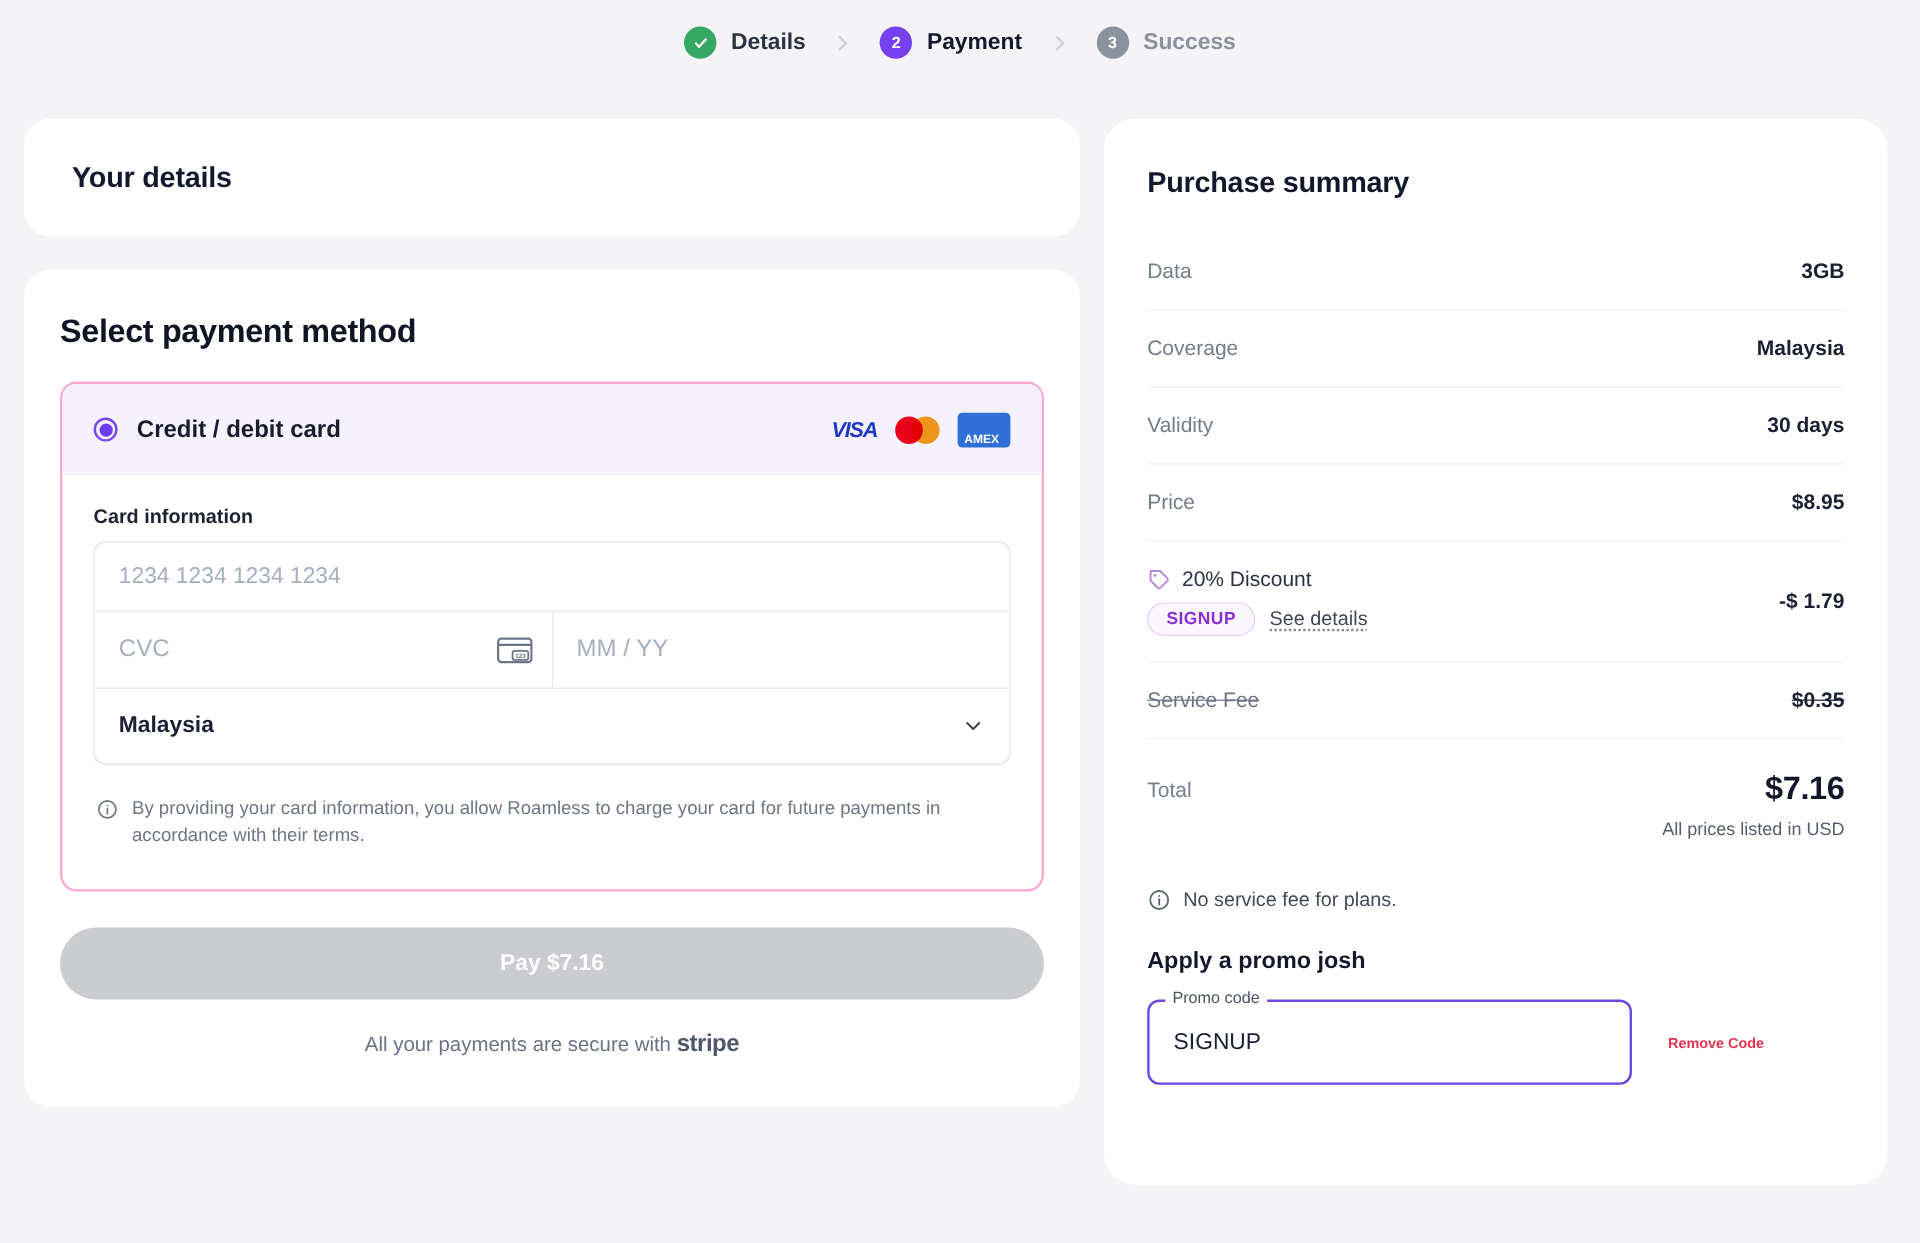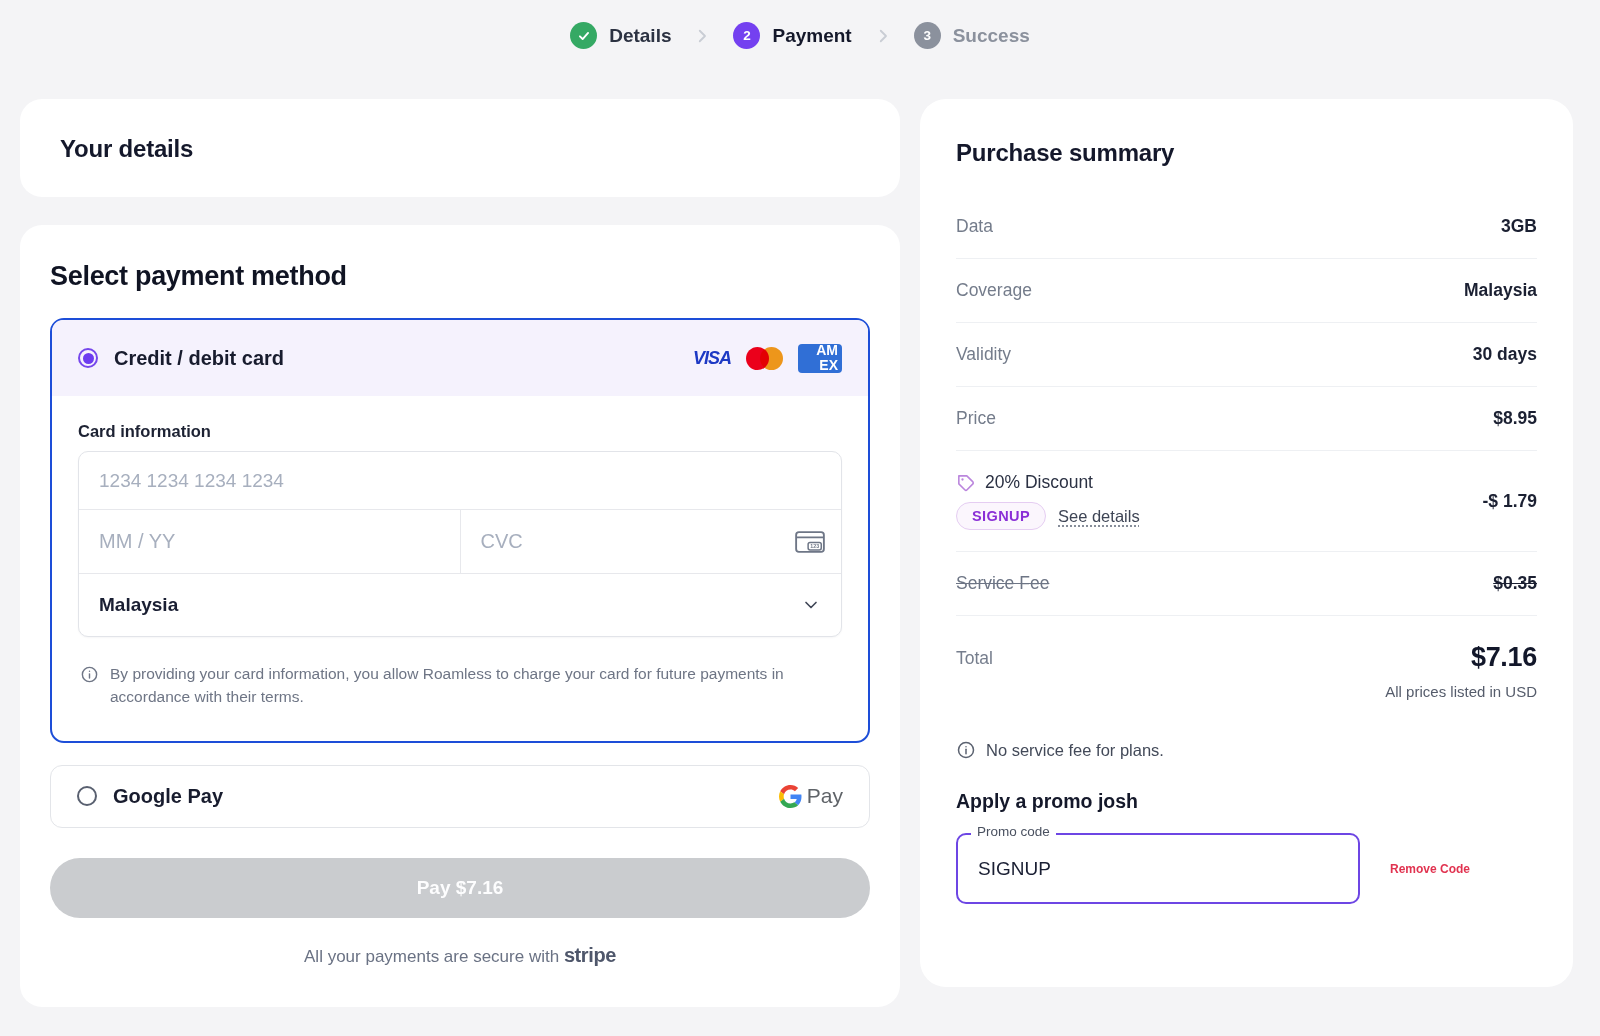--- a/index.html
+++ b/index.html
@@ -38,42 +38,42 @@
   .details-card { padding: 36px 40px 34px; }
   .details-title { font-size: 24px; font-weight: 700; color: #14182b; letter-spacing: -0.2px; }
   .details-row { margin-top: 22px; display: flex; justify-content: space-between; align-items: center; }
   .details-email { font-size: 17px; color: #2b3142; }
   .edit-btn { background: none; border: none; cursor: pointer; display: flex; color: #3f4656; }
 
   .payment-card { margin-top: 28px; padding: 36px 30px 40px; min-height: 640px; }
   .payment-title { font-size: 27px; font-weight: 700; color: #101423; letter-spacing: -0.3px; margin-bottom: 26px; }
 
   
-  .option-card { border: 2px solid #1d4ed8; border-radius: 14px; background: #fff; }
+  .option-card { border: 2px solid #f9a8d4; border-radius: 14px; background: #fff; }
   .option-header {
     background: #f5f2fd; height: 76px; padding: 0 26px;
     display: flex; align-items: center; border-radius: 11px 11px 0 0;
   }
   .radio { width: 20px; height: 20px; border-radius: 50%; position: relative; flex: none; }
   .radio-on { border: 2px solid #7647ec; }
   .radio-on::after {
     content:""; position:absolute; inset: 2.5px; border-radius:50%; background:#6d3cf0;
   }
   .radio-off { border: 2px solid #596070; }
   .option-label { margin-left: 16px; font-size: 20px; font-weight: 600; color: #181c2e; }
   .brand-logos { margin-left: auto; display: flex; align-items: center; gap: 15px; }
   .visa-logo { font-style: italic; font-weight: 700; font-size: 18px; color: #1d39c4; letter-spacing: -1px; }
   .mc-logo { display: flex; }
   .mc-logo i { width: 23px; height: 23px; border-radius: 50%; display: block; }
   .mc-c1 { background: #eb001b; }
   .mc-c2 { background: #f79e1b; margin-left: -9px; mix-blend-mode: multiply; }
   .amex-logo {
     width: 44px; height: 29px; border-radius: 4px; background: #306fd6;
-    display: flex; flex-direction: column; align-items: flex-end; justify-content: center;
-    padding-right: 4px; color: #fff; font-size: 14px; font-weight: 700; line-height: 1.05;
+    display: flex; align-items: flex-end; justify-content: center;
+    padding-right: 4px; color: #fff; font-size: 10px; font-weight: 700; line-height: 1.05;
   }
 
   .option-body { padding: 26px 26px 30px; }
   .card-info-label { font-size: 16.5px; font-weight: 600; color: #1d2233; margin-bottom: 10px; }
   .stripe-group { border: 1px solid #e2e4e9; border-radius: 10px; background: #fff; box-shadow: 0 1px 2px rgba(20,24,40,.04); }
   .stripe-group input { border: none; outline: none; background: transparent; font-family: inherit; font-size: 19px; color: #1a1f33; width: 100%; }
   .stripe-group input::placeholder { color: #a7afbe; }
   .sg-row1 { height: 57px; display: flex; align-items: center; padding: 0 20px; }
   .sg-row2 { display: flex; border-top: 1px solid #e7e8ec; }
   .sg-cell { flex: 1; height: 63px; display: flex; align-items: center; padding: 0 20px; position: relative; }
@@ -205,32 +205,32 @@
 
       <div class="option-body">
         <div class="card-info-label">Card information</div>
 
         <div class="stripe-group">
           <div class="sg-row1">
             <input type="text" placeholder="1234 1234 1234 1234" style="">
           </div>
           <div class="sg-row2">
             <div class="sg-cell">
-              <input type="text" placeholder="MM / YY" style="">
-            </div>
-            <div class="sg-cell">
               <input type="text" placeholder="CVC" style="">
               <span class="cvc-icon">
                 <svg width="30" height="23" viewBox="0 0 32 24" fill="none">
                   <rect x="1.2" y="1.5" width="29.6" height="21" rx="3" stroke="#6e7686" stroke-width="2"></rect>
                   <path d="M1.5 7h29" stroke="#6e7686" stroke-width="2"></path>
                   <rect x="14" y="12.5" width="14" height="8" rx="2" fill="#fff" stroke="#6e7686" stroke-width="1.6"></rect>
                   <text x="21" y="18.8" font-size="5.6" font-weight="700" fill="#6e7686" text-anchor="middle" font-family="Liberation Sans, sans-serif">123</text>
                 </svg>
               </span>
+            </div>
+            <div class="sg-cell">
+              <input type="text" placeholder="MM / YY" style="">
             </div>
           </div>
           <div class="sg-row3">
             <span class="country-value">Malaysia</span>
             <span>
               <svg width="20" height="20" viewBox="0 0 24 24" fill="none" stroke="#3f4656" stroke-width="2" stroke-linecap="round" stroke-linejoin="round">
                   <path d="M6 9l6 6 6-6"></path>
                 </svg>
             </span>
           </div>
@@ -242,35 +242,20 @@
               <circle cx="12" cy="12" r="9"></circle>
                 <path d="M12 8h.01"></path>
                 <path d="M12 11.2V16.5"></path>
             </svg>
           </span>
           <span>By providing your card information, you allow Roamless to charge your card for future payments in accordance with their terms.</span>
         </div>
       </div>
     </div>
 
-    <div class="gpay-option">
-      <span class="radio radio-off"></span>
-      <span class="option-label">Google Pay</span>
-      <span class="gpay-logo">
-        <span>
-          <svg width="23" height="23" viewBox="0 0 48 48">
-            <path fill="#EA4335" d="M24 9.5c3.54 0 6.71 1.22 9.21 3.6l6.85-6.85C35.9 2.38 30.47 0 24 0 14.62 0 6.51 5.38 2.56 13.22l7.98 6.19C12.43 13.72 17.74 9.5 24 9.5z"></path>
-            <path fill="#4285F4" d="M46.98 24.55c0-1.57-.15-3.09-.38-4.55H24v9.02h12.94c-.58 2.96-2.26 5.48-4.78 7.18l7.73 6c4.51-4.18 7.09-10.36 7.09-17.65z"></path>
-            <path fill="#FBBC05" d="M10.53 28.59c-.48-1.45-.76-2.99-.76-4.59s.27-3.14.76-4.59l-7.98-6.19C.92 16.46 0 20.12 0 24c0 3.88.92 7.54 2.56 10.78l7.97-6.19z"></path>
-            <path fill="#34A853" d="M24 48c6.48 0 11.93-2.13 15.89-5.81l-7.73-6c-2.15 1.45-4.92 2.3-8.16 2.3-6.26 0-11.57-4.22-13.47-9.91l-7.98 6.19C6.51 42.62 14.62 48 24 48z"></path>
-          </svg>
-        </span>
-        <span class="pay-word">Pay</span>
-      </span>
-    </div>
 
     <button class="pay-button" disabled="">Pay $7.16</button>
 
     <div class="secure-line">
       <span>All your payments are secure with</span>
       <span class="stripe-logo">stripe</span>
     </div>
   </div>
 </div>
 

